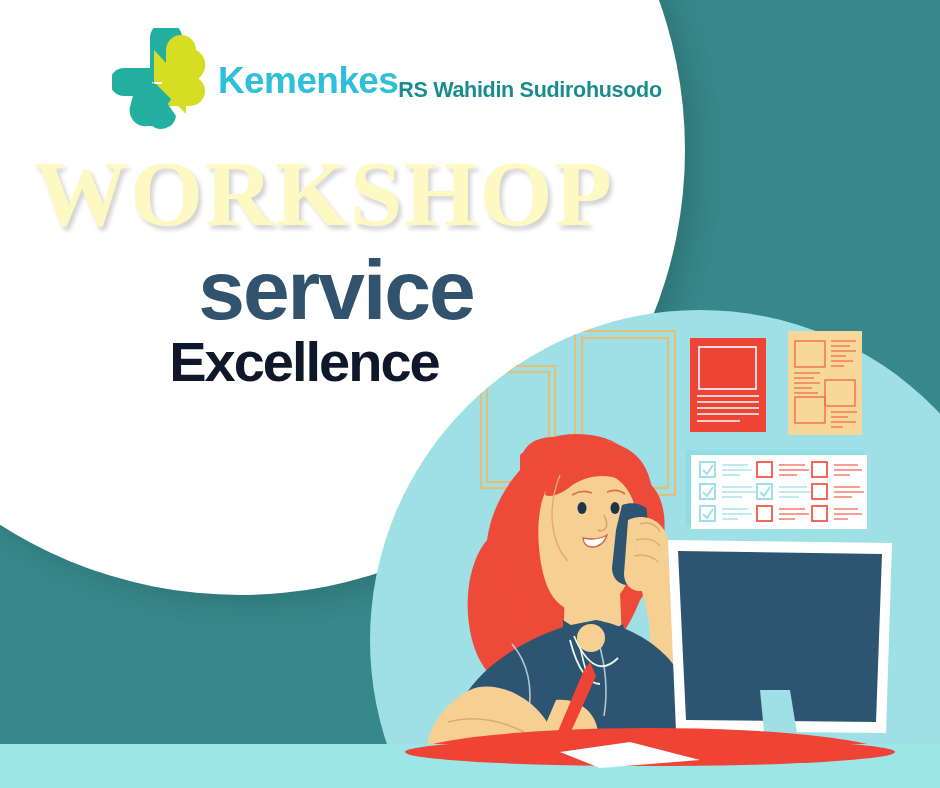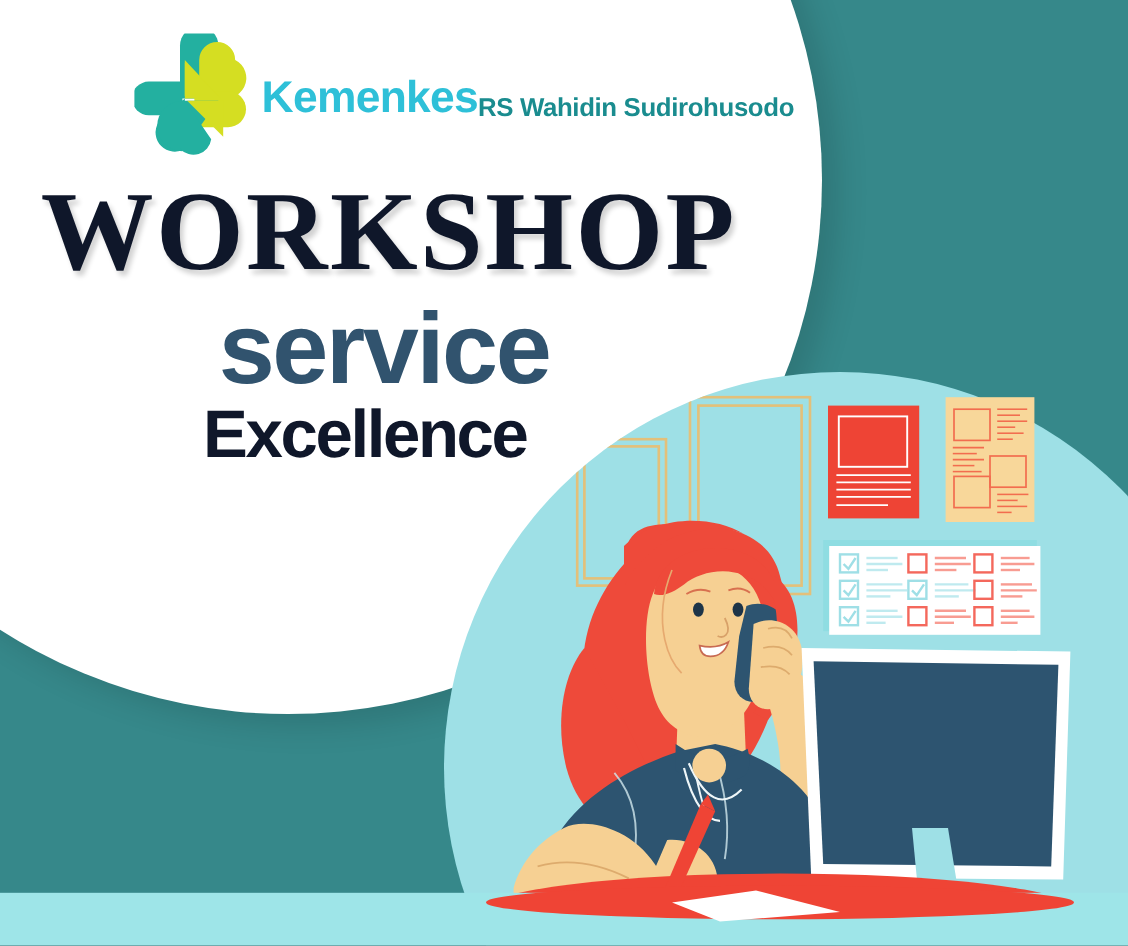--- a/index.html
+++ b/index.html
@@ -32,27 +32,27 @@
     letter-spacing:-0.6px;
   }
   .logo-sub{
     font-size:21.5px;font-weight:bold;color:#1a8c8f;
     letter-spacing:-0.3px;margin-top:18px;
   }
   
   .headline{
     position:absolute;left:14px;top:146px;width:620px;
     font-family:"Liberation Serif", serif;
-    font-size:94px;font-weight:bold;color:#0f172a;
+    font-size:94px;font-weight:bold;color:#fef9c3;
     letter-spacing:2px;line-height:1;
     text-shadow:3px 4px 4px rgba(0,0,0,0.18);
     text-align:center;
   }
   .sub1{
-    position:absolute;left:60px;top:248px;width:520px;
+    position:absolute;left:76px;top:248px;width:520px;
     font-size:84px;font-weight:bold;color:#31536e;
     letter-spacing:-2px;line-height:1;text-align:center;
   }
   .sub2{
     position:absolute;left:44px;top:334px;width:520px;
     font-size:56px;font-weight:bold;color:#0f172a;
     letter-spacing:-2px;line-height:1;text-align:center;
   }
   
   .illus{position:absolute;left:0;top:0;width:940px;height:788px;}

